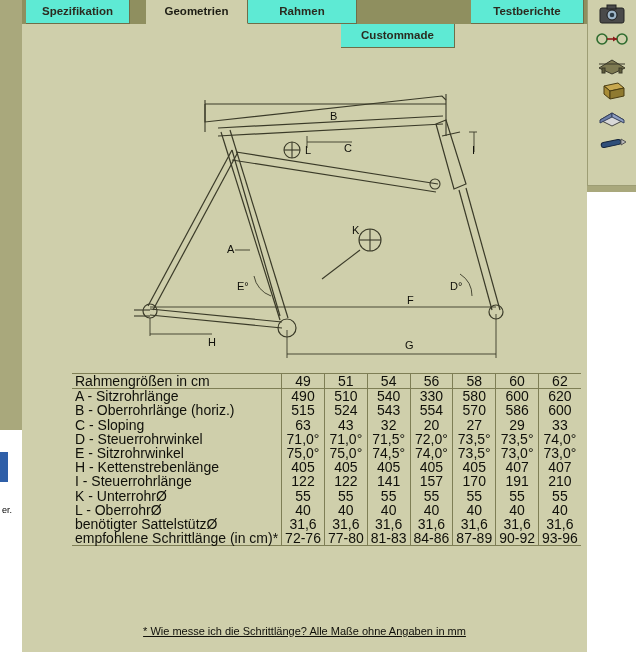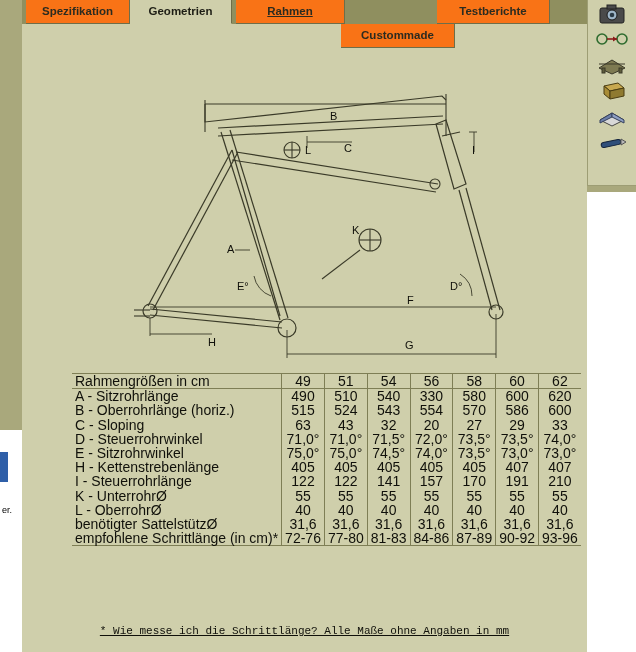--- a/index.html
+++ b/index.html
@@ -72,21 +72,21 @@
   }
   .tab {
     position: absolute;
     top: 0;
     height: 23px;
     line-height: 23px;
     text-align: center;
     font-size: 11.5px;
     font-weight: bold;
     color: #2b2b20;
-    background: #f97316;
+    background: #5eead4;
     border-right: 1px solid #6e6e49;
     border-bottom: 1px solid #6e6e49;
     cursor: pointer;
     white-space: nowrap;
   }
   .tab.active {
     background: #cfcfab;
     border-bottom: 1px solid #cfcfab;
     color: #1d1d14;
   }
@@ -166,43 +166,42 @@
 
   
   .footnote {
     position: absolute;
     left: 0; top: 625px;
     width: 565px;
     text-align: center;
     font-size: 11px;
     color: #10100a;
     text-decoration: underline;
-    font-family: Liberation Mono, monospace;
   }
 </style>
 </head>
 <body>
 
 <div id="page">
 
   <div class="left-strip">
     <div class="left-strip-inner"></div>
     <div class="left-white"></div>
     <div class="left-blue"></div>
     <div class="left-text">er.</div>
   </div>
 
   <div class="content">
 
     <div class="tabbar">
       <div class="tab" style="left:4px; width:103px;">Spezifikation</div>
-      <div class="tab active" style="left:108px; width:101px;">Geometrien</div>
-      <div class="tab" style="left:214px; width:108px;text-decoration:underline;">Rahmen</div>
+      <div class="tab active" style="left:124px; width:101px;">Geometrien</div>
+      <div class="tab" style="left:226px; width:108px;">Rahmen</div>
       <div class="tab" style="left:319px; width:113px;margin-top:24px;">Custommade</div>
-      <div class="tab" style="left:415px; width:112px;">Testberichte</div>
+      <div class="tab" style="left:449px; width:112px;">Testberichte</div>
     </div>
 
     <div class="drawing">
       <svg width="565" height="340" viewBox="0 0 565 340">
         <g fill="none" stroke="#3a3a28" stroke-width="1.1">
 
           <line x1="183" y1="76" x2="183" y2="108"></line>
           <line x1="183" y1="80" x2="424" y2="80"></line>
           <line x1="424" y1="70" x2="424" y2="112"></line>
 

